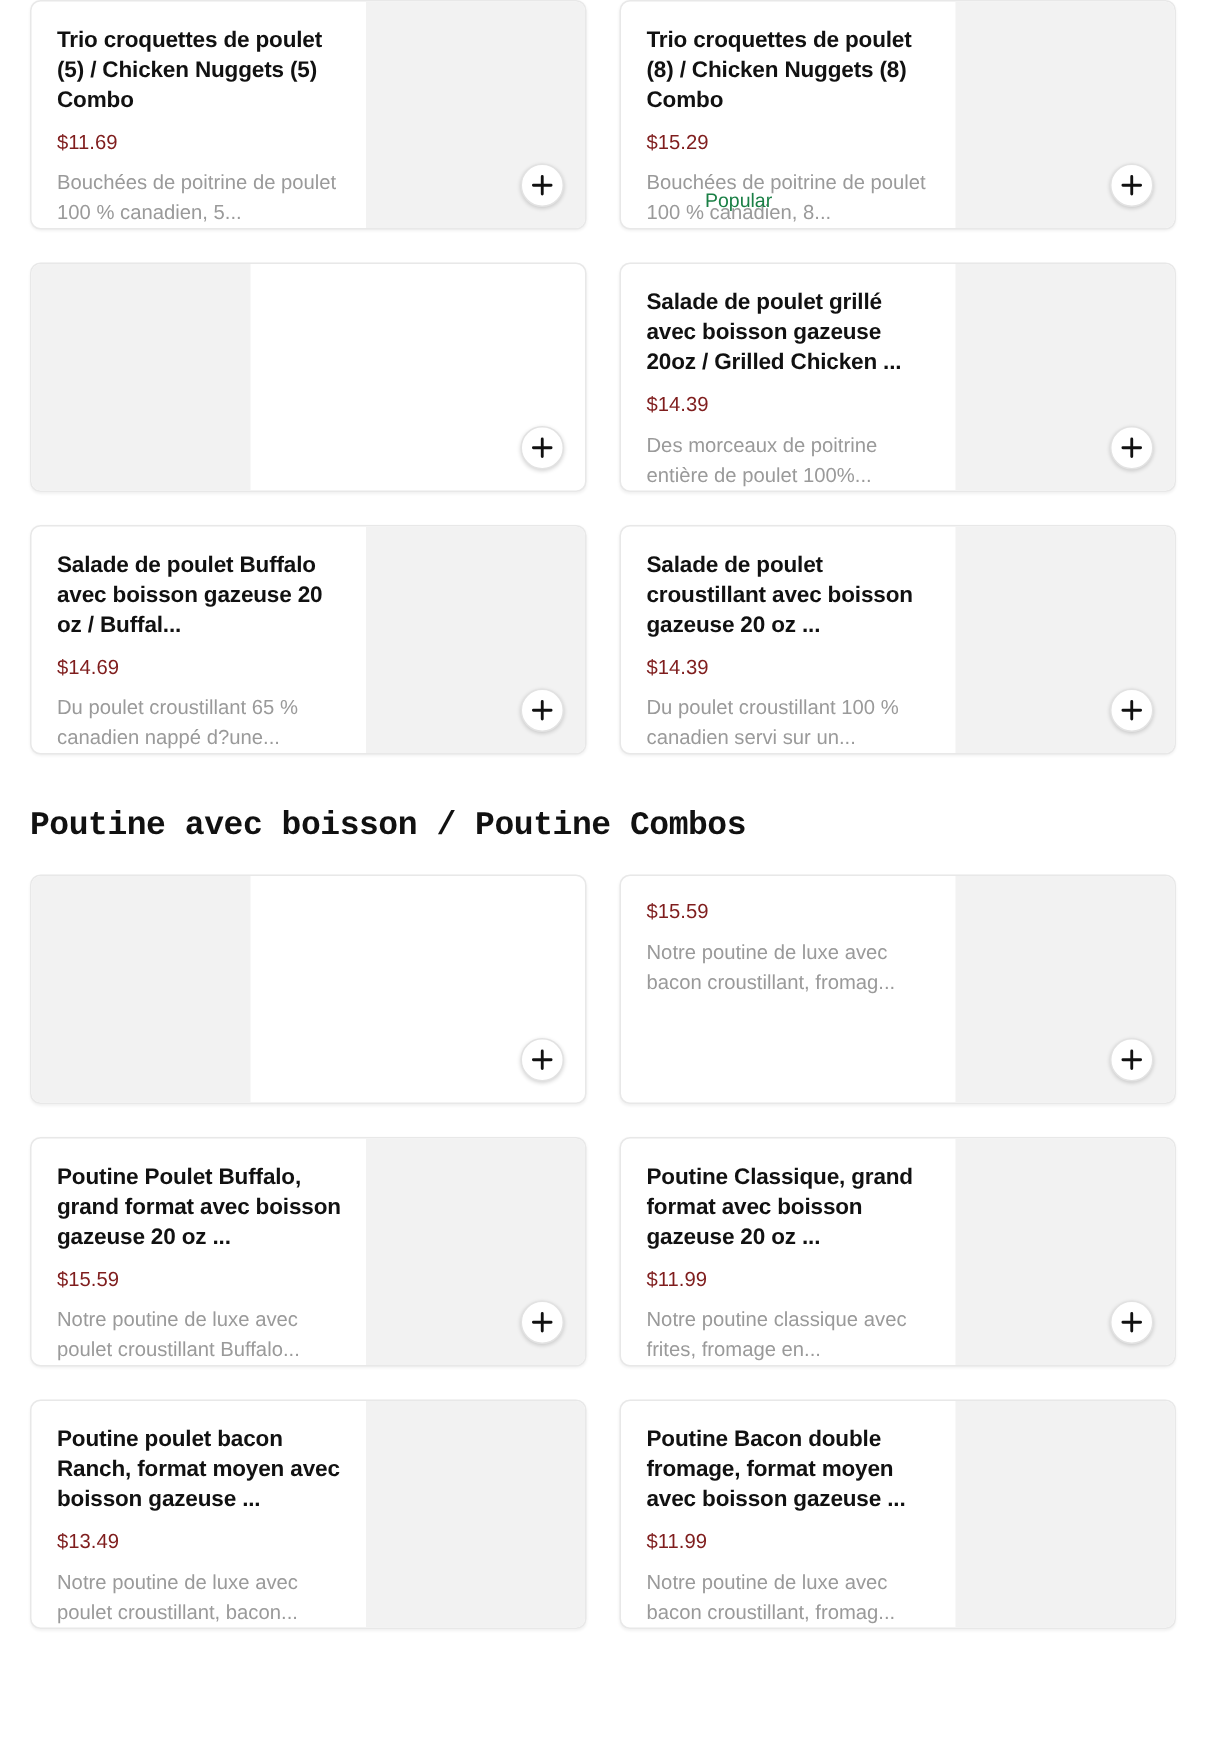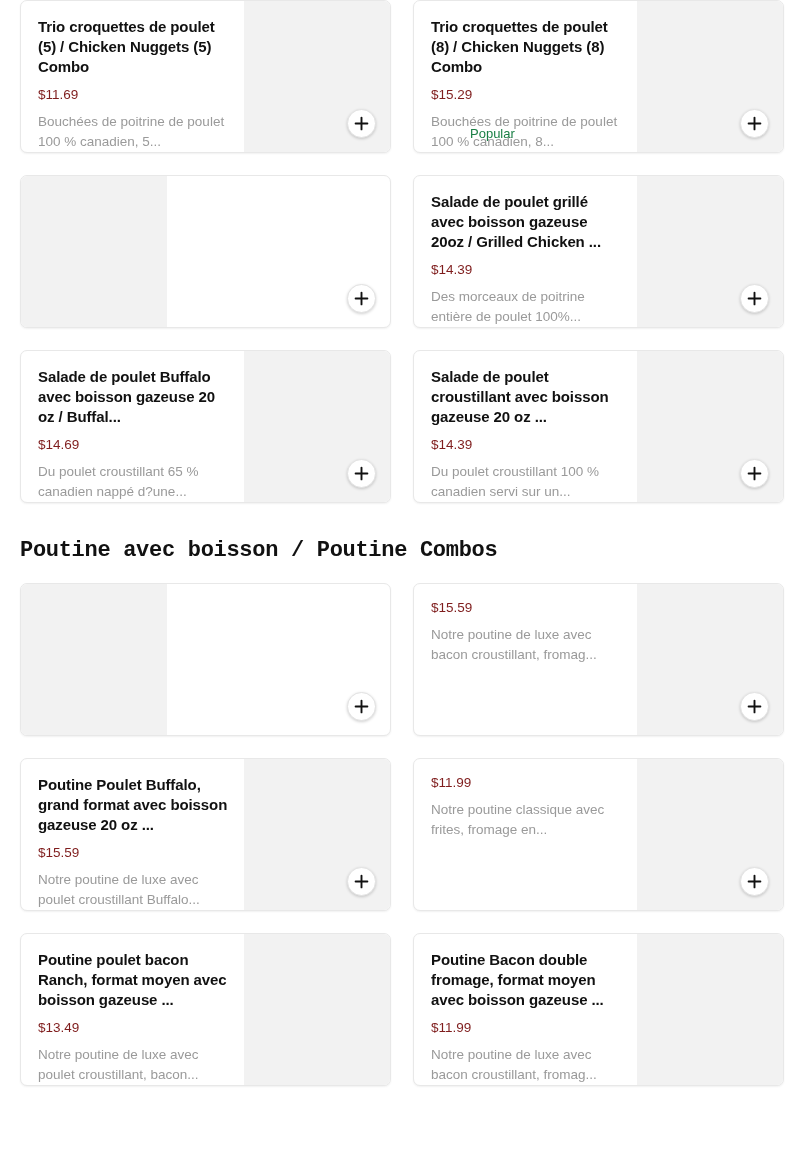--- a/index.html
+++ b/index.html
@@ -245,20 +245,21 @@
       <div class="card-thumb"></div>
       <button class="add-btn" aria-label="add">
         <svg width="15" height="15" viewBox="0 0 15 15">
           <path d="M7.5 1.6 V13.4 M1.6 7.5 H13.4" stroke="#111" stroke-width="1.9" stroke-linecap="round"></path>
         </svg>
       </button>
     </div>
 
     <div class="card">
       <div class="card-info">
+        <div class="card-title clip1">Poutine Classique, grand format avec boisson gazeuse 20 oz ...</div>
         <div class="card-price">$11.99</div>
         <div class="card-desc">Notre poutine classique avec frites, fromage en...</div>
       </div>
       <div class="card-thumb"></div>
       <button class="add-btn" aria-label="add">
         <svg width="15" height="15" viewBox="0 0 15 15">
           <path d="M7.5 1.6 V13.4 M1.6 7.5 H13.4" stroke="#111" stroke-width="1.9" stroke-linecap="round"></path>
         </svg>
       </button>
     </div>

